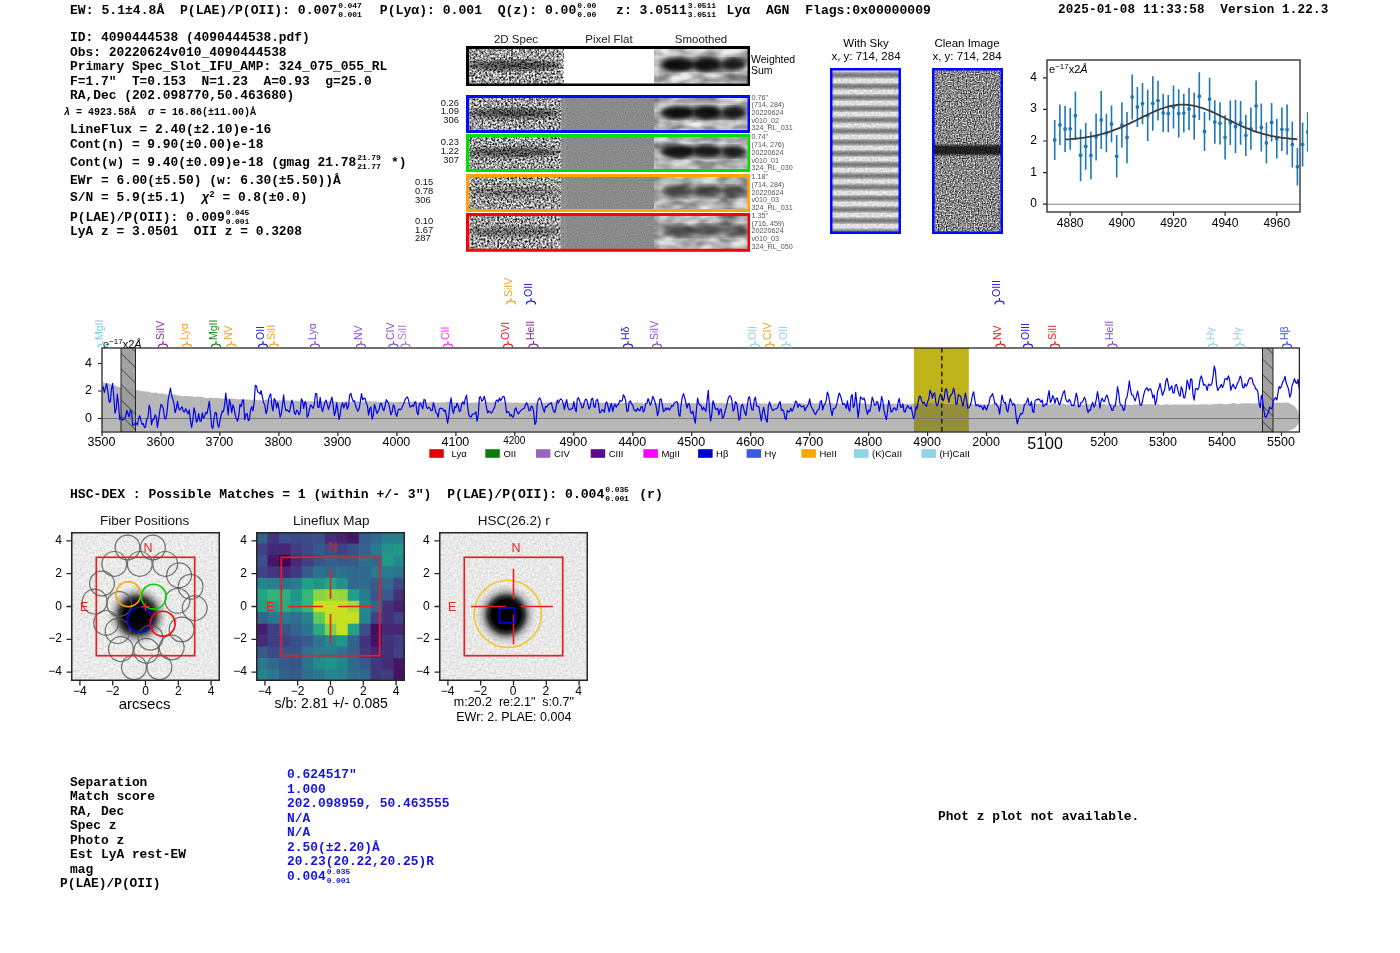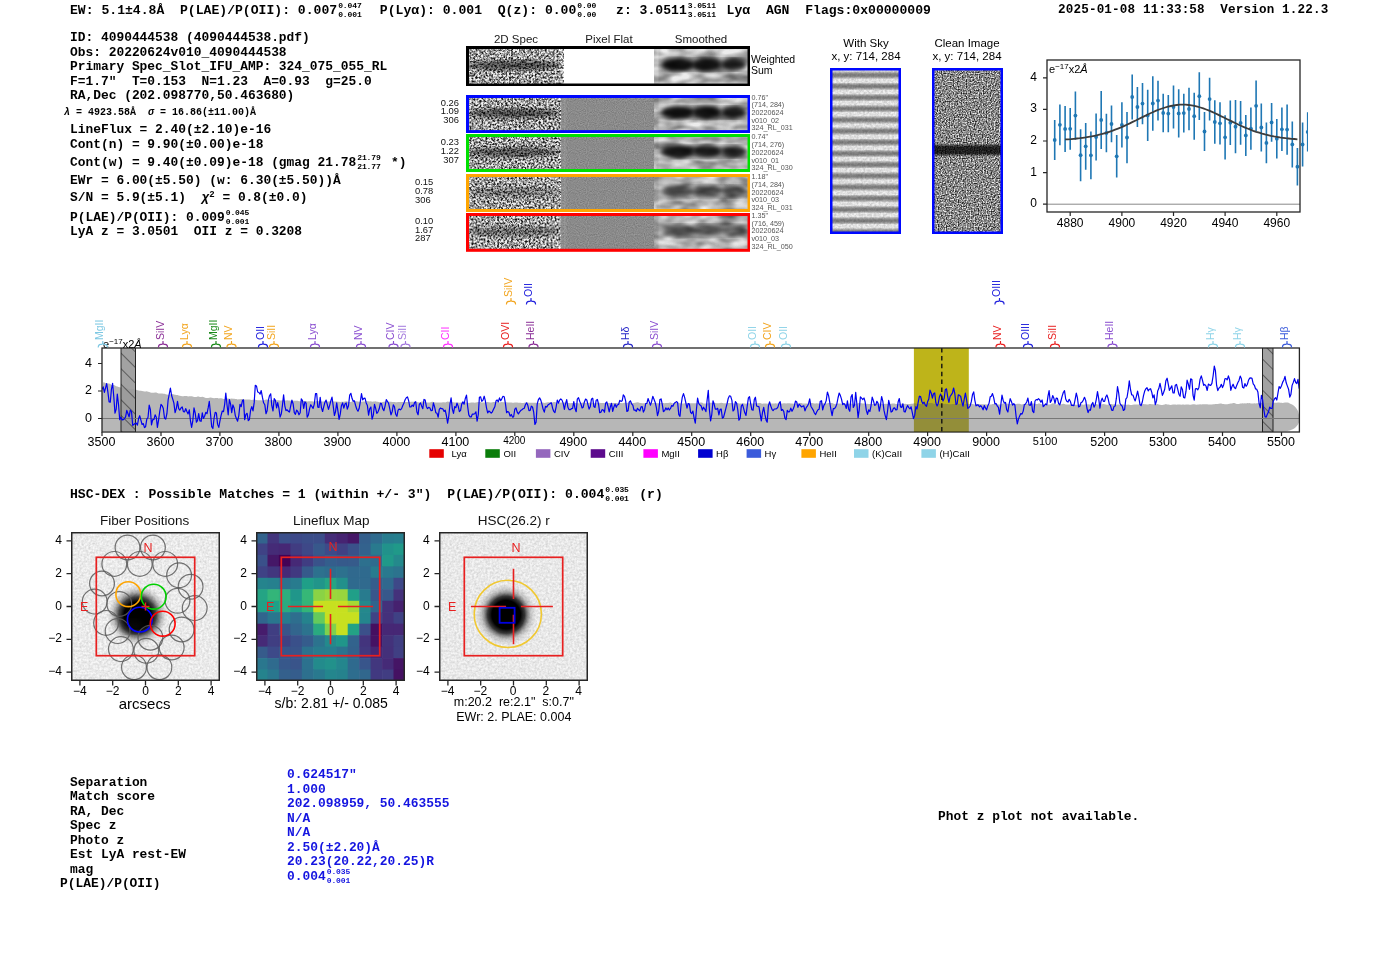--- a/index.html
+++ b/index.html
@@ -388,22 +388,22 @@
 <div class="s abs ctr" style="left:396.4px;top:434.5px;font-size:12.5px">4000</div>
 <div class="s abs ctr" style="left:455.4px;top:434.5px;font-size:12.5px">4100</div>
 <div class="s abs ctr" style="left:514.3px;top:434.5px;font-size:10px">4200</div>
 <div class="s abs ctr" style="left:573.3px;top:434.5px;font-size:12.5px">4900</div>
 <div class="s abs ctr" style="left:632.3px;top:434.5px;font-size:12.5px">4400</div>
 <div class="s abs ctr" style="left:691.2px;top:434.5px;font-size:12.5px">4500</div>
 <div class="s abs ctr" style="left:750.2px;top:434.5px;font-size:12.5px">4600</div>
 <div class="s abs ctr" style="left:809.2px;top:434.5px;font-size:12.5px">4700</div>
 <div class="s abs ctr" style="left:868.2px;top:434.5px;font-size:12.5px">4800</div>
 <div class="s abs ctr" style="left:927.1px;top:434.5px;font-size:12.5px">4900</div>
-<div class="s abs ctr" style="left:986.1px;top:434.5px;font-size:12.5px">9000</div>
-<div class="s abs ctr" style="left:1045.1px;top:434.5px;font-size:11px">5100</div>
+<div class="s abs ctr" style="left:986.1px;top:434.5px;font-size:12.5px">2000</div>
+<div class="s abs ctr" style="left:1045.1px;top:434.5px;font-size:16px">5100</div>
 <div class="s abs ctr" style="left:1104.1px;top:434.5px;font-size:12.5px">5200</div>
 <div class="s abs ctr" style="left:1163.0px;top:434.5px;font-size:12.5px">5300</div>
 <div class="s abs ctr" style="left:1222.0px;top:434.5px;font-size:12.5px">5400</div>
 <div class="s abs ctr" style="left:1281.0px;top:434.5px;font-size:12.5px">5500</div>
 <div class="s abs" style="left:103px;top:337px;font-size:11px">e<span style="font-size:8px;vertical-align:4px">−17</span>x2<i>Å</i></div>
 <svg class="abs" style="left:90px;top:275px" width="1250" height="75" viewBox="90 275 1250 75">
 <path d="M98.2 347.5 C 98.2 344.9 99.4 344.4 100.6 344.4 L 101.9 344.4 C 102.7 344.4 102.8 343.1 102.8 341.1 C 102.8 343.1 102.9 344.4 103.7 344.4 L 105.0 344.4 C 106.2 344.4 107.4 344.9 107.4 347.5" fill="none" stroke="#7ec8e3" stroke-width="1.1"></path>
 <text x="102.8" y="340.0" transform="rotate(-90 102.8 340.0)" font-family="Liberation Sans,sans-serif" font-size="10.5" fill="#7ec8e3" text-anchor="start" dominant-baseline="central" dy="-3.5">MgII</text>
 <path d="M158.4 347.5 C 158.4 344.9 159.6 344.4 160.8 344.4 L 162.1 344.4 C 162.9 344.4 163.0 343.1 163.0 341.1 C 163.0 343.1 163.1 344.4 163.9 344.4 L 165.2 344.4 C 166.4 344.4 167.6 344.9 167.6 347.5" fill="none" stroke="#8b2f97" stroke-width="1.1"></path>
 <text x="163.0" y="340.0" transform="rotate(-90 163.0 340.0)" font-family="Liberation Sans,sans-serif" font-size="10.5" fill="#8b2f97" text-anchor="start" dominant-baseline="central" dy="-3.5">SiIV</text>

